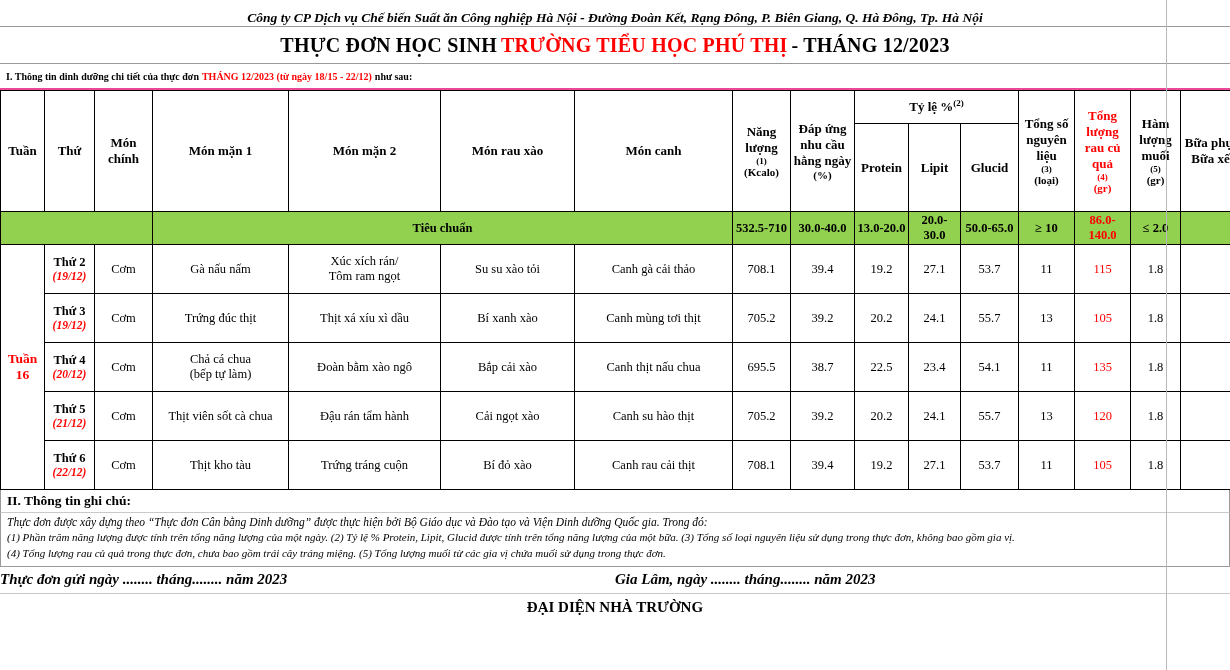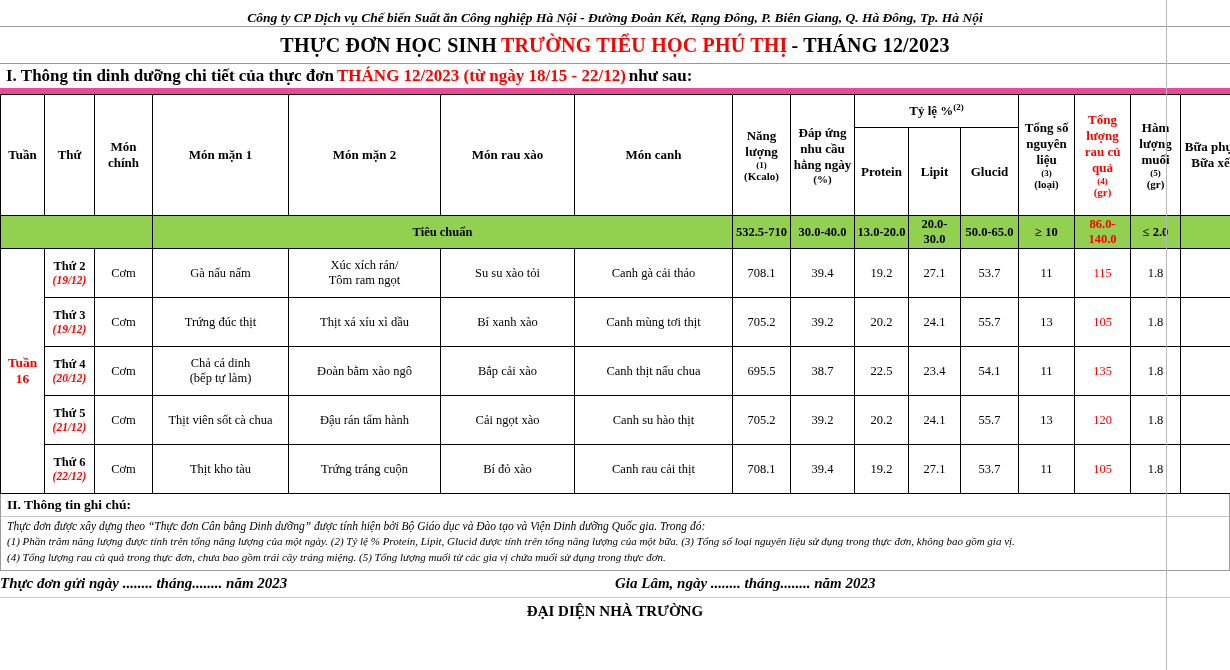--- a/index.html
+++ b/index.html
@@ -39,24 +39,24 @@
     border-bottom: 1px solid #9a9a9a;
     font-weight: bold;
     font-size: 20px;
     letter-spacing: .2px;
   }
   .title-bar .red { color: #ff0000; padding: 0 4px; text-align: right; }
   .section-bar {
     height: 24px;
     display: flex;
     align-items: center;
-    border-bottom: 6px solid #ec4899;
+    border-bottom: 2px solid #ec4899;
     padding-left: 6px;
     font-weight: bold;
-    font-size: 17px;
+    font-size: 10px;
   }
   .section-bar .red { color: #ff0000; padding: 0 3px; }
 
   table.menu {
     border-collapse: collapse;
     width: 1230px;
     table-layout: fixed;
     font-size: 12.5px;
   }
   table.menu td, table.menu th {
@@ -288,21 +288,21 @@
       <td></td>
     </tr>
 
     <tr class="data-row">
       <td class="day">
         <div>Thứ 4</div>
         <div class="date">(20/12)</div>
       </td>
       <td>Cơm</td>
       <td class="twoline">
-        <div>Chả cá dinh</div>
+        <div>Chả cá chua</div>
         <div>(bếp tự làm)</div>
       </td>
       <td>Đoàn bằm xào ngô</td>
       <td>Bắp cải xào</td>
       <td>Canh thịt nấu chua</td>
       <td>695.5</td>
       <td>38.7</td>
       <td>22.5</td>
       <td>23.4</td>
       <td>54.1</td>
@@ -351,21 +351,21 @@
       <td>11</td>
       <td class="redval">105</td>
       <td>1.8</td>
       <td></td>
     </tr>
   </tbody>
     </table>
 
   <div class="notes-title">II. Thông tin ghi chú:</div>
   <div class="notes">
-    <p class="first">Thực đơn được xây dựng theo “Thực đơn Cân bằng Dinh dưỡng” được tính hiện bởi Bộ Giáo dục và Đào tạo và Viện Dinh dưỡng Quốc gia. Trong đó:</p>
+    <p class="first">Thực đơn được xây dựng theo “Thực đơn Cân bằng Dinh dưỡng” được thực hiện bởi Bộ Giáo dục và Đào tạo và Viện Dinh dưỡng Quốc gia. Trong đó:</p>
     <p>(1) Phần trăm năng lượng được tính trên tổng năng lượng của một ngày.  (2)  Tỷ lệ % Protein, Lipit, Glucid được tính trên tổng năng lượng của một bữa.  (3) Tổng số loại nguyên liệu sử dụng trong thực đơn, không bao gồm gia vị.</p>
     <p>(4) Tổng lượng rau củ quả trong thực đơn, chưa bao gồm trái cây tráng miệng.  (5) Tổng lượng muối từ các gia vị chứa muối sử dụng trong thực đơn.</p>
   </div>
 
   <div class="sign-row">
     <div class="sign-left">Thực đơn gửi ngày ........ tháng........ năm 2023</div>
     <div class="sign-right">Gia Lâm, ngày ........ tháng........ năm 2023</div>
   </div>
 
   <div class="rep-row">

